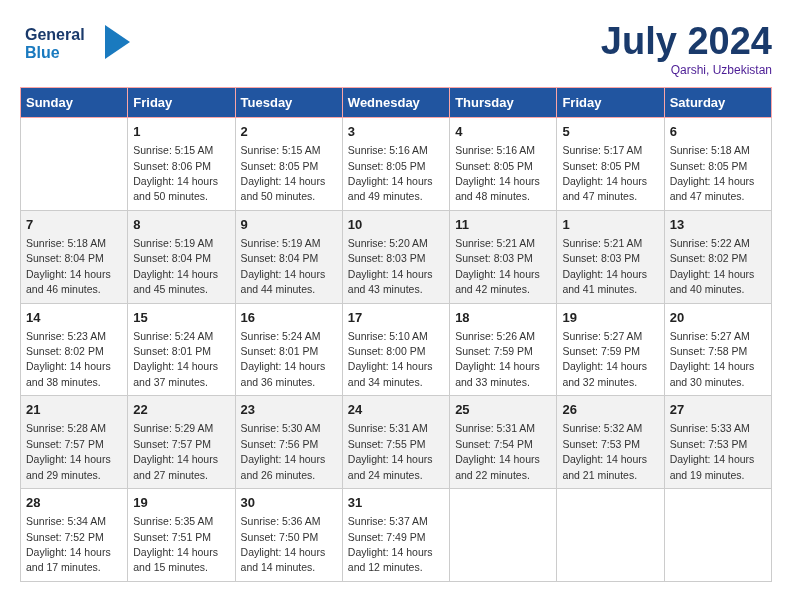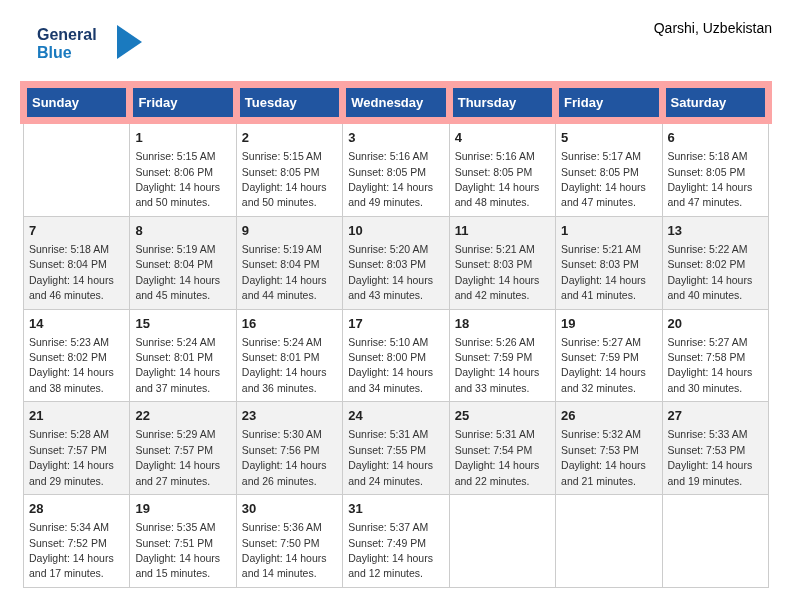--- a/index.html
+++ b/index.html
@@ -8,59 +8,58 @@
       background: #fff;
       width: 792px;
       min-height: 612px;
       padding: 20px;
     }
     .header {
       display: flex;
       justify-content: space-between;
       align-items: flex-start;
       margin-bottom: 10px;
-      margin-left: 12px;
     }
     .logo {
       display: flex;
       flex-direction: column;
       align-items: flex-start;
     }
     .logo-text {
       font-size: 22px;
       font-weight: bold;
       color: #1a3a6b;
       display: flex;
       align-items: center;
     }
     .title-block { text-align: right; }
     .main-title {
       font-size: 38px;
       font-weight: bold;
       color: #1a3a6b;
     }
     .subtitle {
-      font-size: 14px;
-      color: #000000;
+      font-size: 12px;
+      color: #4c1d95;
     }
     table {
       width: 100%;
       border-collapse: collapse;
       font-size: 11px;
     }
     thead tr {
       background-color: #2155a0;
       color: #fff;
     }
     thead th {
       padding: 7px 5px;
       text-align: left;
       font-size: 13px;
       font-weight: bold;
-      border: 7px solid #fca5a5;
+      border: 1px solid #fca5a5;
     }
     tbody tr {
       vertical-align: top;
     }
     tbody tr:nth-child(odd) { background: #fff; }
     tbody tr:nth-child(even) { background: #f2f2f2; }
     tbody td {
       padding: 5px 5px;
       border: 1px solid #ccc;
       min-height: 70px;
@@ -91,20 +90,21 @@
         <svg width="120" height="45" viewBox="0 0 120 45">
 
           <polygon points="85,5 110,22 85,39" fill="#1a7abf"></polygon>
           <text x="5" y="20" font-family="Arial" font-size="16" font-weight="bold" fill="#1a3a6b">General</text>
           <text x="5" y="38" font-family="Arial" font-size="16" font-weight="bold" fill="#1a7abf">Blue</text>
         </svg>
       </span>
     </div>
   </div>
   <div class="title-block">
+    <div class="main-title">July 2024</div>
     <div class="subtitle">Qarshi, Uzbekistan</div>
   </div>
 </div>
 
 <table>
   <thead>
     <tr>
     <th>Sunday</th>
         <th>Friday</th>
         <th>Tuesday</th>

